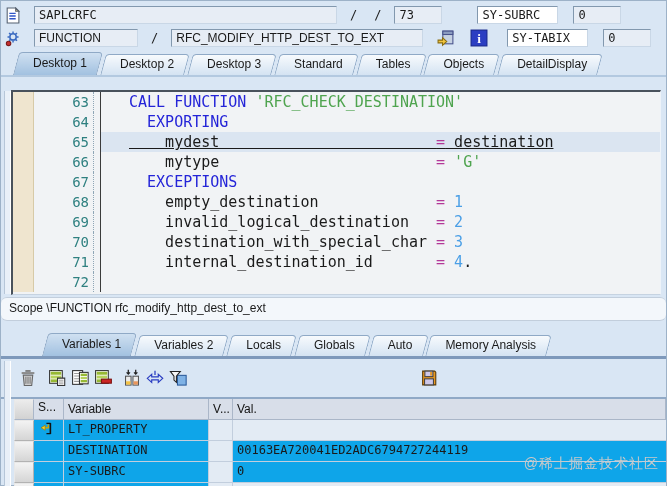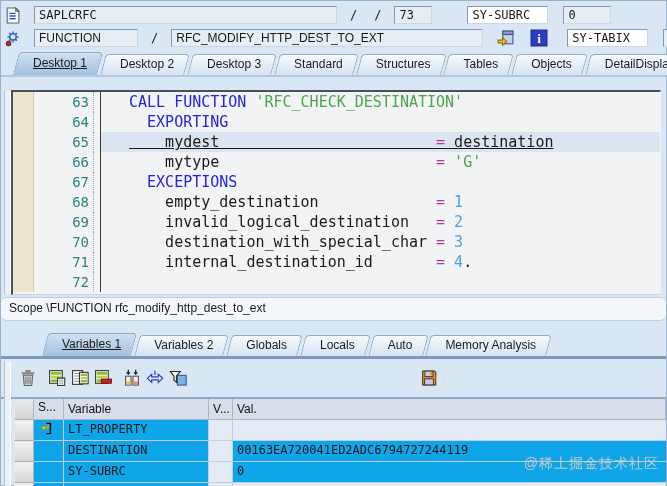--- a/index.html
+++ b/index.html
@@ -32,21 +32,21 @@
   
   .tabs{display:flex;align-items:flex-end;height:28px;box-sizing:border-box;
         padding-left:15px;border-bottom:2px solid #b3c9e0;position:relative;}
   .tabs.vtabs{border-bottom:3px solid #7e99bb;height:28px;padding-left:44px;}
   .tab{position:relative;height:21px;line-height:21px;padding:0 13px 0 17px;
        margin-right:3px;white-space:nowrap;}
   .tab::before{content:"";position:absolute;inset:0;
        background:linear-gradient(#f7fafd,#d4e3f2);
        border:1px solid #8fa9c6;border-bottom:none;
        border-radius:4px 4px 0 0;transform:skewX(-15deg);}
-  .tab.active{height:23px;line-height:23px;z-index:2;text-decoration:underline;}
+  .tab.active{height:23px;line-height:23px;z-index:2;}
   .tab.active::before{background:linear-gradient(#cfe0f1,var(--activetab));}
   .tab .lbl{position:relative;z-index:1;}
 
   
   .code-panel{
     margin:13px 5px 0 10px;height:202px;box-sizing:content-box;
     background:#f1f3f5;
     border-top:2px solid #49525c;border-left:2px solid #49525c;
     border-right:1px solid #edf3f9;border-bottom:1px solid #c6d3e1;
     overflow:hidden;
@@ -112,37 +112,37 @@
       <span class="hicon">
           <svg viewBox="0 0 16 16">
             <path d="M3 1h8l3 3v11H3z" fill="#fff" stroke="#556070"></path>
             <path d="M11 1v3h3z" fill="#f5d98a" stroke="#556070"></path>
             <path d="M5 6h6M5 8.5h6M5 11h6" stroke="#3157c8" stroke-width="1.4"></path>
           </svg>
         </span>
       <span class="fld" style="width:303px">SAPLCRFC</span>
       <span class="sep">/</span>
       <span class="sep">/</span>
-      <span class="fld" style="width:38px">73</span>
+      <span class="fld" style="width:48px">73</span>
       <span class="fld white" style="width:81px;margin-left:26px">SY-SUBRC</span>
       <span class="fld" style="width:48px;margin-left:6px">0</span>
     </div>
     <div class="hrow">
       <span class="hicon">
           <svg viewBox="0 0 16 16">
             <g stroke="#3a6ac0" stroke-width="1.4" fill="none">
               <circle cx="8.5" cy="6.5" r="3"></circle>
               <path d="M8.5 1.3v2M8.5 9.7v2M3.3 6.5h2M11.7 6.5h2M4.8 2.8l1.5 1.5M12.2 2.8l-1.5 1.5M4.8 10.2l1.5-1.5M12.2 10.2l-1.5-1.5"></path>
             </g>
             <circle cx="4.3" cy="12.6" r="2.1" fill="#c43030" stroke="#7c1c1c"></circle>
           </svg>
         </span>
       <span class="fld sans" style="width:104px">FUNCTION</span>
       <span class="sep">/</span>
-      <span class="fld sans" style="width:312px">RFC_MODIFY_HTTP_DEST_TO_EXT</span>
+      <span class="fld sans" style="width:252px">RFC_MODIFY_HTTP_DEST_TO_EXT</span>
       <span class="tbicon">
           <svg viewBox="0 0 17 17">
             <rect x="5.5" y="2" width="9.5" height="12" fill="#c7d2e2" stroke="#49538c"></rect>
             <rect x="5.5" y="2" width="9.5" height="3.2" fill="#8c9cc0" stroke="#49538c"></rect>
             <path d="M1 10.5h4.2V8.2l4 3.6-4 3.6v-2.3H1z" fill="#f2c53d" stroke="#8a6d10"></path>
           </svg>
         </span>
       <span class="tbicon">
           <svg viewBox="0 0 17 17">
             <rect x="1" y="1" width="15" height="15" fill="#2b3ec2" stroke="#17268c"></rect>
@@ -152,21 +152,20 @@
       <span class="fld white" style="width:81px;margin-left:9px">SY-TABIX</span>
       <span class="fld" style="width:48px;margin-left:6px">0</span>
     </div>
   </div>
 
   <div class="tabs" id="desktop-tabs">
       <div class="tab active"><span class="lbl">Desktop 1</span></div>
       <div class="tab"><span class="lbl">Desktop 2</span></div>
       <div class="tab"><span class="lbl">Desktop 3</span></div>
       <div class="tab"><span class="lbl">Standard</span></div>
-      <div class="tab"><span class="lbl">Structures</span></div>
       <div class="tab"><span class="lbl">Tables</span></div>
       <div class="tab"><span class="lbl">Objects</span></div>
       <div class="tab"><span class="lbl">DetailDisplay</span></div>
     </div>
 
   <div class="code-panel" id="code-lines">
       <div class="code-line"><span class="bp"></span><span class="lno">63</span><span class="vsep"></span><span class="ctext"><span class="kw">CALL FUNCTION</span><span> </span><span class="str">'RFC_CHECK_DESTINATION'</span></span></div>
       <div class="code-line"><span class="bp"></span><span class="lno">64</span><span class="vsep"></span><span class="ctext"><span>  </span><span class="kw">EXPORTING</span></span></div>
       <div class="code-line hl"><span class="bp"></span><span class="lno">65</span><span class="vsep"></span><span class="ctext"><span>    mydest                        </span><span class="op">=</span><span> destination</span></span></div>
       <div class="code-line"><span class="bp"></span><span class="lno">66</span><span class="vsep"></span><span class="ctext"><span>    mytype                        </span><span class="op">=</span><span> </span><span class="str">'G'</span></span></div>
@@ -180,22 +179,22 @@
 
   <div class="scope">
     <span>Scope \FUNCTION rfc_modify_http_dest_to_ext</span>
   </div>
 
   <div class="gapv"></div>
 
   <div class="tabs vtabs" id="var-tabs">
       <div class="tab active"><span class="lbl">Variables 1</span></div>
       <div class="tab"><span class="lbl">Variables 2</span></div>
+      <div class="tab"><span class="lbl">Locals</span></div>
       <div class="tab"><span class="lbl">Globals</span></div>
-      <div class="tab"><span class="lbl">Locals</span></div>
       <div class="tab"><span class="lbl">Auto</span></div>
       <div class="tab"><span class="lbl">Memory Analysis</span></div>
     </div>
 
   <div class="toolbar" id="var-toolbar">
       <div class="tbtn grp">
         <svg viewBox="0 0 17 17">
           <rect x="6" y="1" width="5" height="1.7" fill="#7c7c7c"></rect>
           <rect x="2.5" y="2.9" width="12" height="1.8" fill="#8a8a8a"></rect>
           <path d="M4 5.8h9l-1 9.7H5z" fill="#cdcdcd" stroke="#666"></path>

